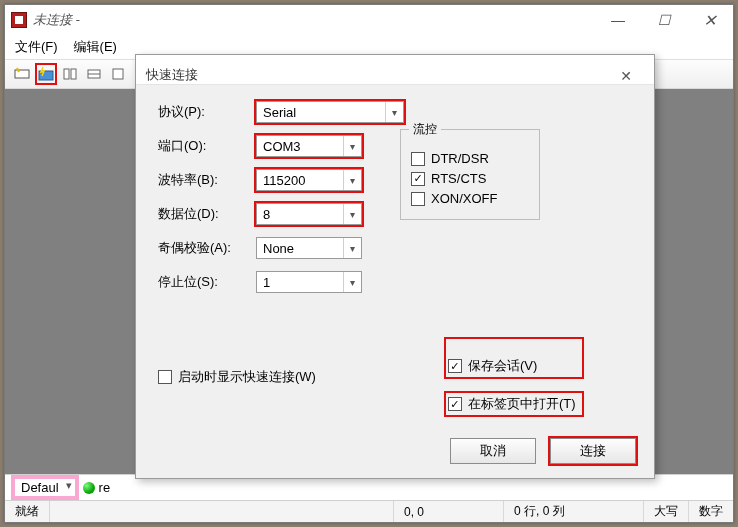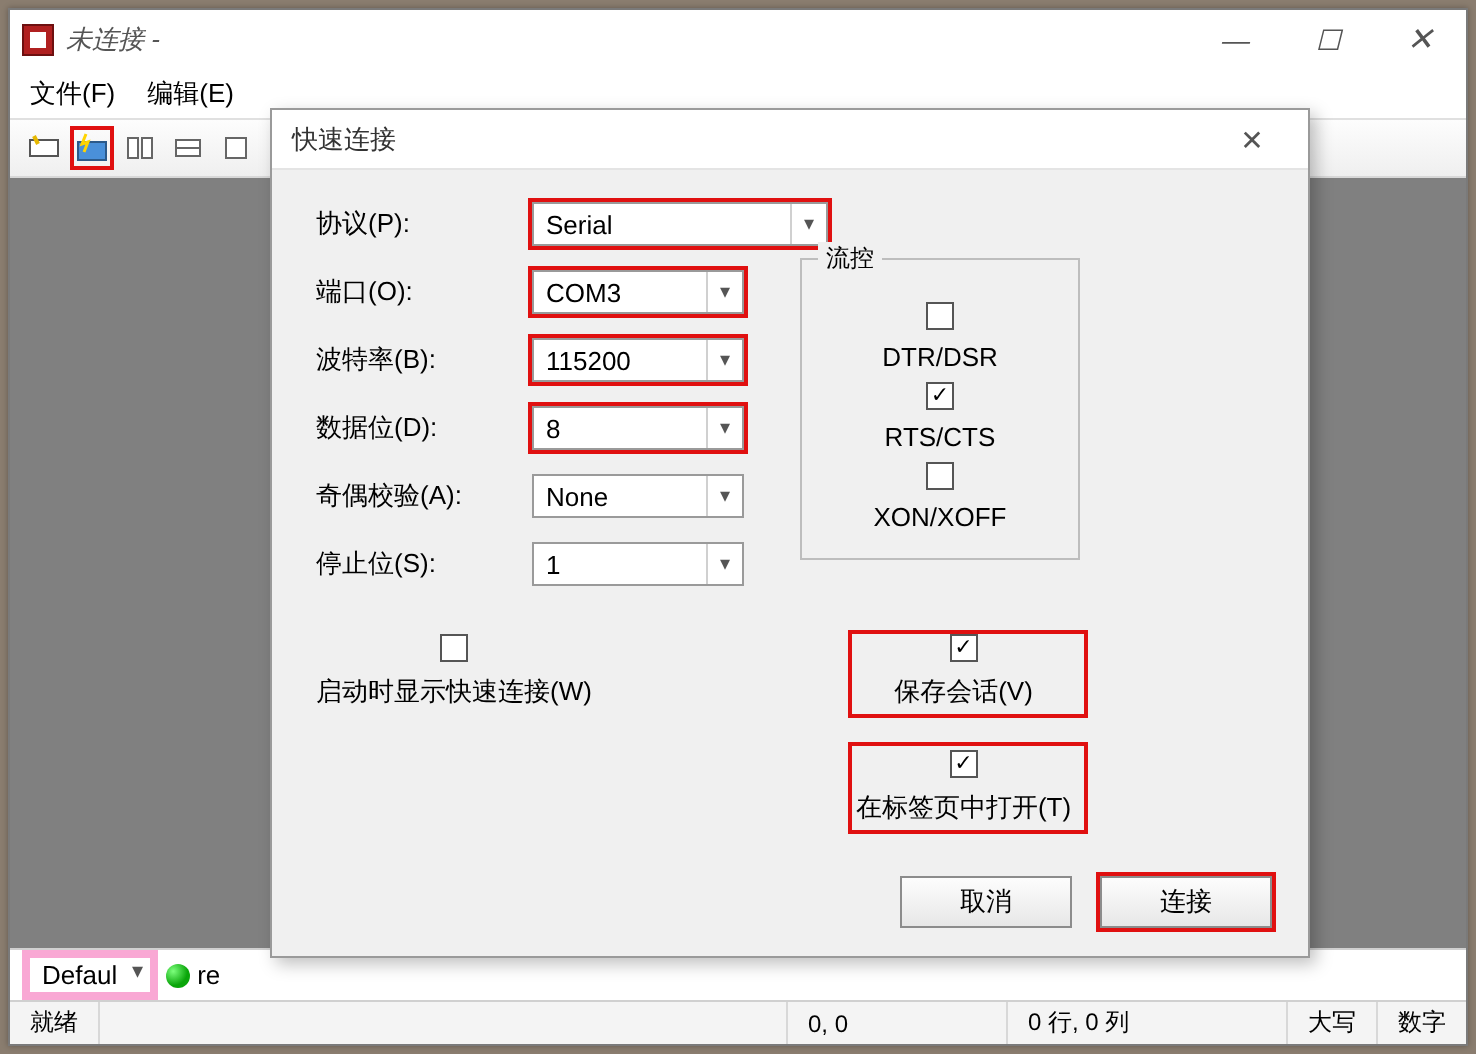--- a/index.html
+++ b/index.html
@@ -154,21 +154,21 @@
     background: #f0f0f0;
     border: 1px solid #9a9a9a;
     box-shadow: 3px 3px 8px rgba(0,0,0,0.25);
     display:flex;
     flex-direction:column;
   }
   .dlg-titlebar{
     height:30px;
     background:#fff;
     display:flex;
-    align-items:center;
+    align-items:flex-end;
     padding:0 8px 0 10px;
     border-bottom:1px solid #e4e4e4;
   }
   .dlg-titlebar .t { color:#333; }
   .dlg-close {
     margin-left:auto;
     width:40px;
     text-align:center;
     color:#555;
     font-size:14px;
@@ -176,21 +176,20 @@
   .dlg-body{
     flex:1;
     padding: 14px 18px 12px 22px;
     position:relative;
   }
   .form-row{
     display:flex;
     align-items:center;
     margin-bottom:8px;
     height:26px;
-    gap:10px;
   }
   .form-row .lbl{
     width:98px;
     color:#000;
   }
   .combo {
     height:22px;
     border:1px solid #9a9a9a;
     background:#fff;
     display:flex;
@@ -223,21 +222,20 @@
     position:absolute;
     top:-9px;left:8px;
     background:#f0f0f0;
     padding:0 4px;
     font-size:12px;
   }
   .chk-row{
     display:flex;align-items:center;
     gap:6px;
     margin:5px 0;
-    flex-direction:column;
   }
   .chkbox{
     width:14px;height:14px;
     border:1px solid #555;
     background:#fff;
     display:flex;align-items:center;justify-content:center;
     font-size:11px;
     line-height:1;
   }
   .chkbox.checked::after{ content:"✓"; color:#000; }
@@ -407,21 +405,21 @@
       </div>
     </div>
 
     <div class="bottom-checks">
       <div class="row1">
         <div class="chk-row">
           <div class="chkbox"></div>
           <span>启动时显示快速连接(W)</span>
         </div>
         <div style="display:flex;flex-direction:column;gap:6px;">
-          <div class="chk-row red-box" style="padding:0 6px 2px 2px;">
+          <div class="chk-row red-box" style="padding:18px 6px 2px 2px;">
             <div class="chkbox checked"></div>
             <span>保存会话(V)</span>
           </div>
           <div class="chk-row red-box" style="padding:2px 6px 2px 2px;">
             <div class="chkbox checked"></div>
             <span>在标签页中打开(T)</span>
           </div>
         </div>
       </div>
     </div>

